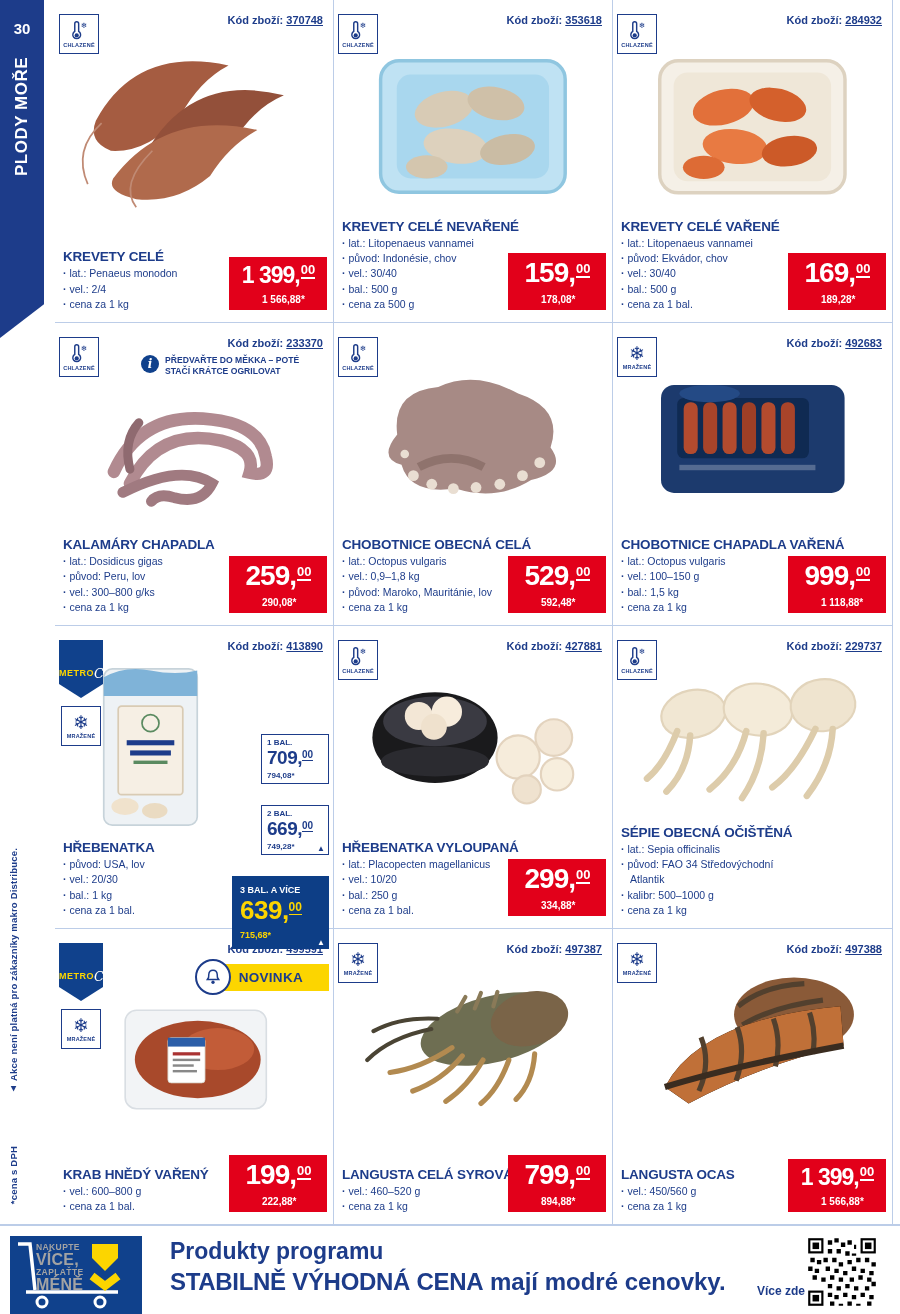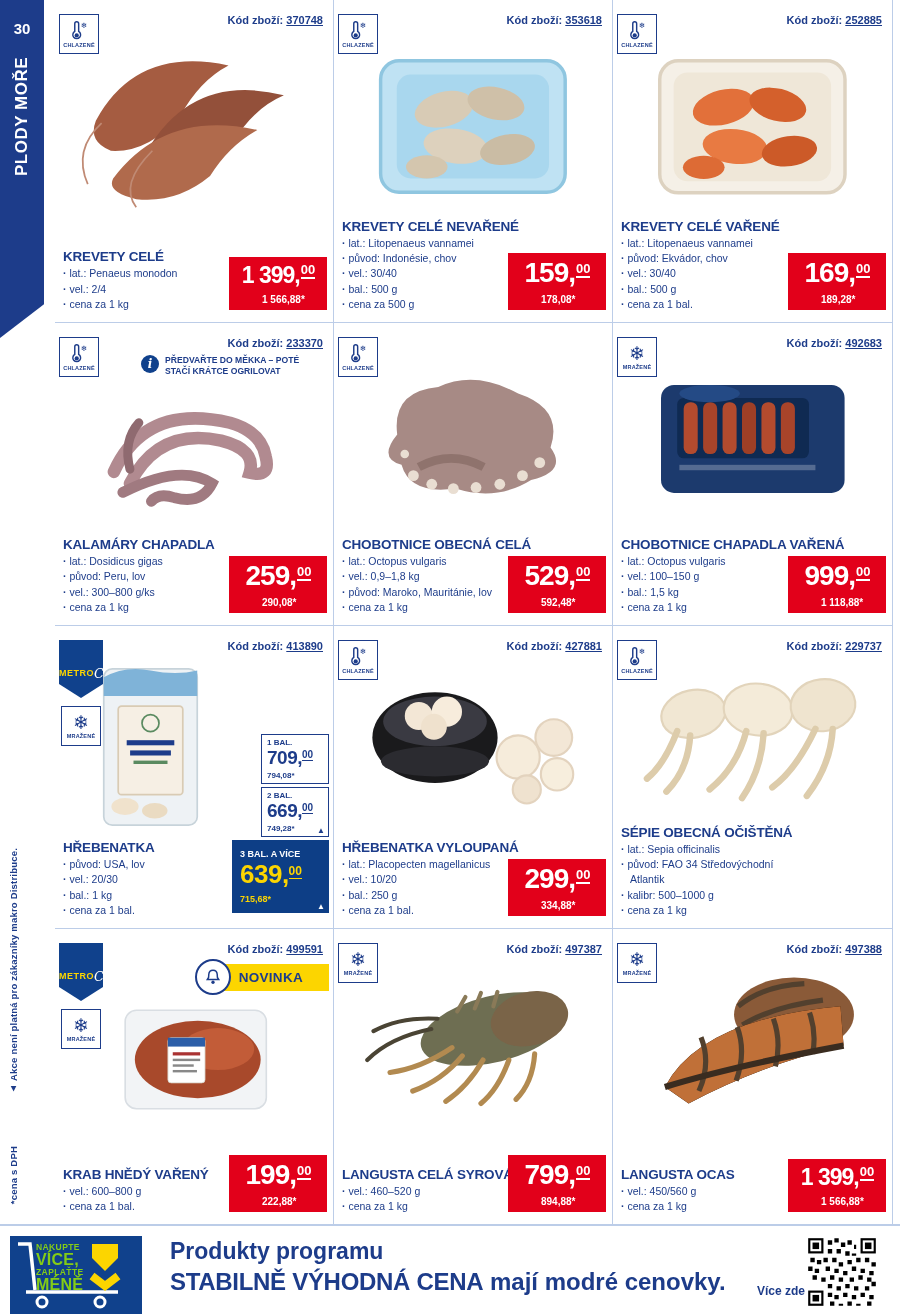--- a/index.html
+++ b/index.html
@@ -67,39 +67,39 @@
 
   .price{position:absolute; right:6px; bottom:12px; background:var(--red); color:#fff;
     min-width:98px; padding:6px 8px 5px 9px; z-index:2;}
   .p-line{line-height:1; white-space:nowrap;text-align:center;}
   .p-main{font-size:28px; font-weight:800; letter-spacing:-1px;}
   .p-main.long{font-size:23px;}
   .p-dec{font-size:13px; font-weight:800; vertical-align:9px; margin-left:1px; border-bottom:2px solid #fff;}
   .p-note{font-size:10px; font-weight:700; margin-top:7px;margin-left:24px;}
 
   
-  .tiers{position:absolute; right:4px; top:108px; display:flex; flex-direction:column; align-items:flex-end; gap:3px; z-index:2;}
+  .tiers{position:absolute; right:4px; top:108px; display:flex; flex-direction:column; align-items:flex-end; gap:21px; z-index:2;}
   .tier{border:1.5px solid var(--navy); background:#fff; color:var(--navy); width:68px; padding:3px 5px; position:relative;}
   .tier .t-qty{font-size:8px; font-weight:800;}
   .tier .t-main{font-size:19px; font-weight:700; letter-spacing:-.5px;}
   .tier .t-dec{font-size:10px; font-weight:800; vertical-align:6px; border-bottom:1.5px solid var(--navy);}
   .tier .t-note{font-size:8px; font-weight:700; margin-top:2px;}
   .tier .t-tri{position:absolute; right:3px; bottom:1px; font-size:8px; color:var(--navy);}
   .tier.dark{background:var(--navy-deep); border-color:var(--navy-deep); color:#fff; width:97px; padding:8px 7px;}
   .tier.dark .t-qty{font-size:9px;}
   .tier.dark .t-main{font-size:26px; color:var(--yellow);}
   .tier.dark .t-dec{font-size:12px; color:var(--yellow); border-bottom-color:var(--yellow); vertical-align:8px;}
   .tier.dark .t-note{font-size:9px; color:var(--yellow); margin-top:4px;}
   .tier.dark .t-tri{color:#fff;}
 
   
   .top-rule{position:absolute; left:0; top:1224px; width:900px; height:0; border-top:2px solid var(--rule);}
   .banner{position:absolute; left:0; top:1228px; width:900px; height:86px;}
   .logo-box{position:absolute; left:10px; top:8px; width:132px; height:78px; background:#10418c; overflow:hidden;}
-  .logo-text{position:absolute; left:26px; top:7px; color:#84cc16; line-height:1.02;}
+  .logo-text{position:absolute; left:26px; top:7px; color:#a3a3a3; line-height:1.02;}
   .lt-s{display:block; font-size:8.5px; font-weight:800; letter-spacing:.4px;}
   .lt-b{display:block; font-size:16px; font-weight:800; letter-spacing:.2px;}
   .banner-line1{position:absolute; left:170px; top:10px; font-size:23px; font-weight:800; color:var(--navy);}
   .banner-line2{position:absolute; left:170px; top:40px; font-size:24px; color:var(--navy); white-space:nowrap;}
   .banner-line2 .strong{font-weight:900; letter-spacing:-.3px;}
   .banner-line2 .rest{font-weight:700;}
   .vice{position:absolute; left:757px; top:56px; font-size:12px; font-weight:800; color:var(--navy);}
   .qr{position:absolute; right:22px; top:8px; width:72px; height:72px;}
 </style>
 </head>
@@ -182,21 +182,21 @@
           <li>cena za 500 g</li>
         </ul>
       </div>
     <div class="price">
         <div class="p-line"><span class="p-main">159,</span><span class="p-dec">00</span></div>
         <div class="p-note">178,08*</div>
       </div>
   </div>
 
   <div class="card rb c3">
-    <div class="code"><span>Kód zboží:</span> <span class="code-num">252885</span></div>
+    <div class="code"><span>Kód zboží:</span> <span class="code-num">284932</span></div>
     <div class="badges">
         <div class="badge">
           <svg width="22" height="21" viewBox="0 0 26 24">
             <path d="M8 4a2.3 2.3 0 0 1 4.6 0v9a4.6 4.6 0 1 1-4.6 0Z" fill="none" stroke="#1d3c8a" stroke-width="1.7"></path>
             <circle cx="10.3" cy="17.8" r="2.5" fill="#1d3c8a"></circle>
             <text x="15" y="9" font-size="9" fill="#1d3c8a">❄</text>
           </svg>
           <span class="badge-label">CHLAZENÉ</span>
         </div>
       </div>

